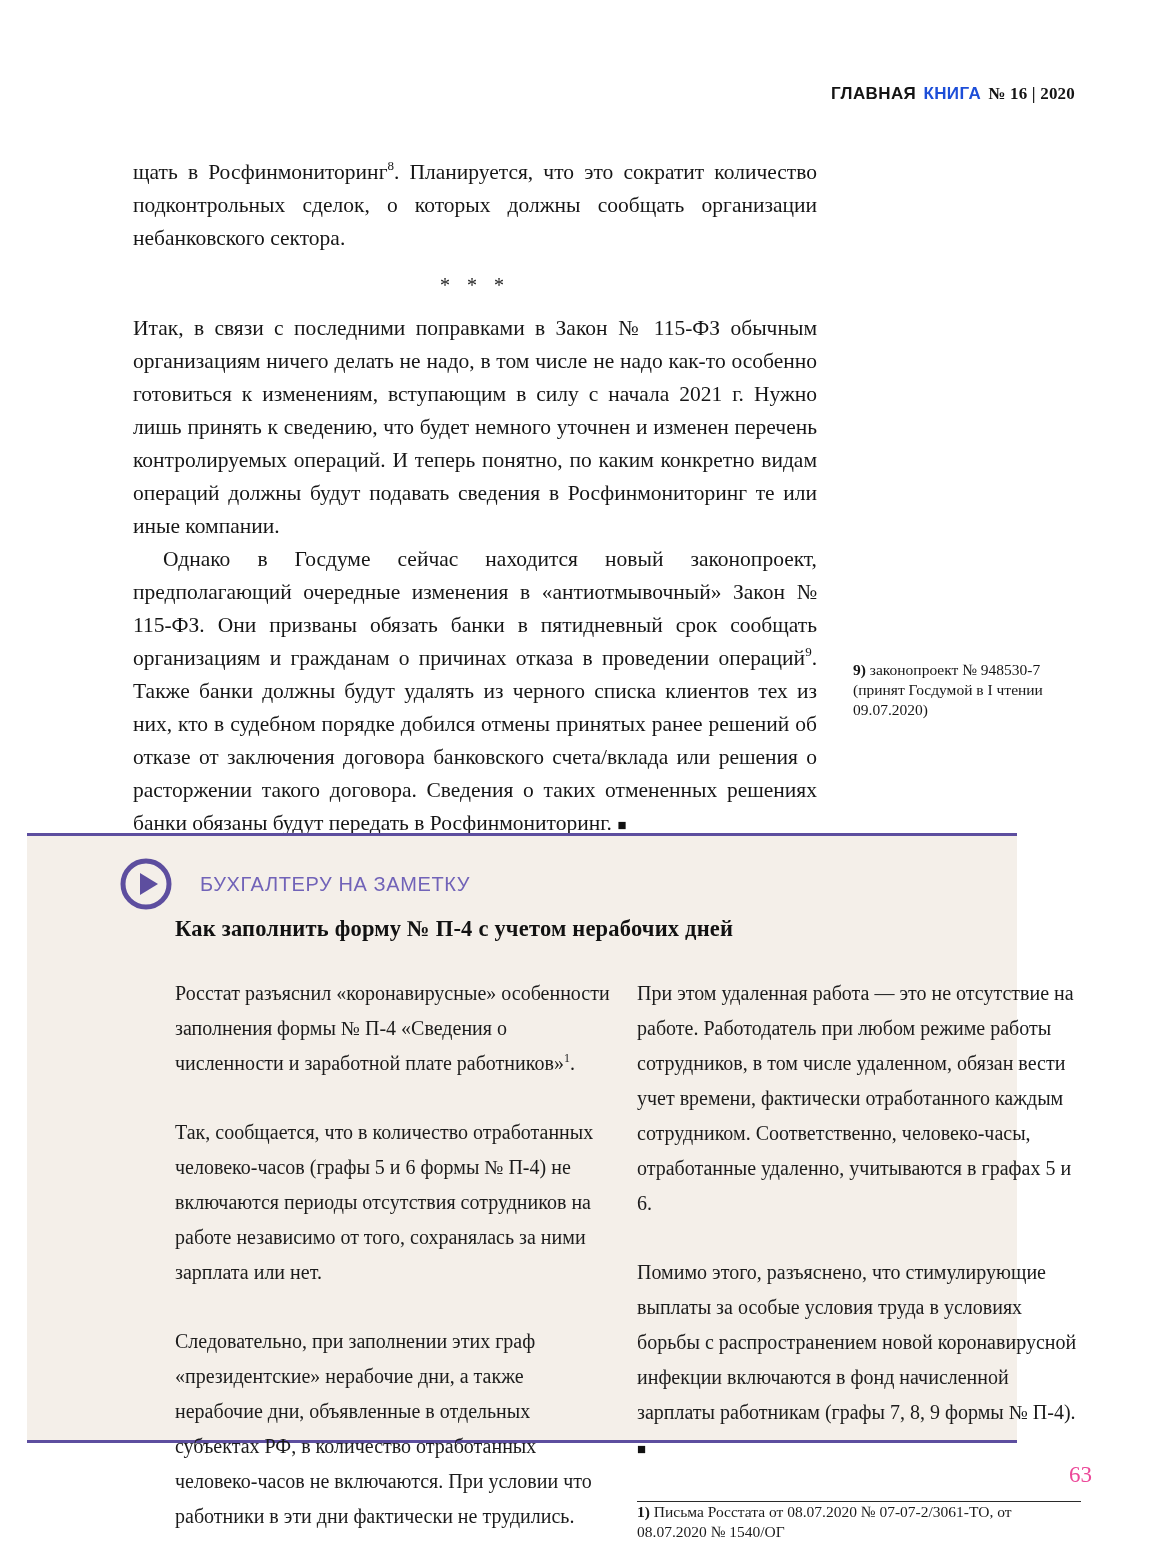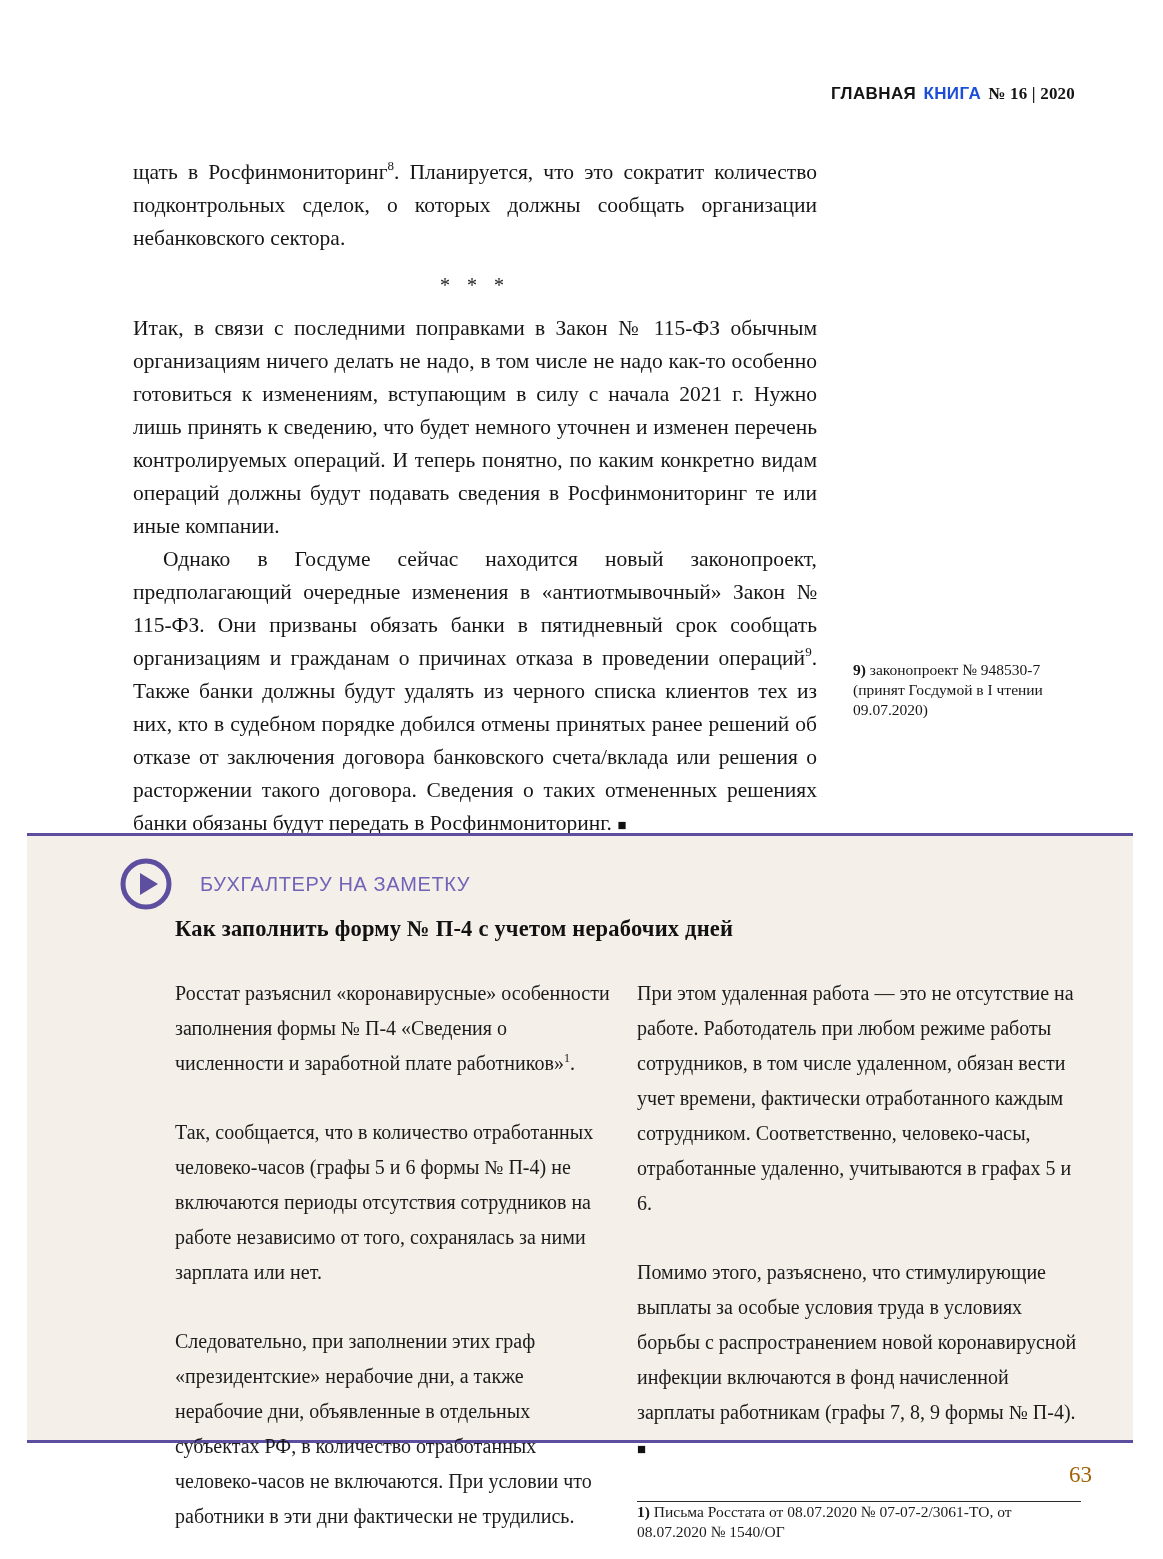--- a/index.html
+++ b/index.html
@@ -74,21 +74,21 @@
     color: #161616;
   }
   .margin-notes p { margin: 0 0 9px 0; }
   .margin-notes b { font-weight: 700; }
 
   
   .note-box {
     position: absolute;
     left: 27px;
     top: 833px;
-    width: 1106px;
+    width: 990px;
     height: 610px;
     background: #f4efe9;
     border-top: 3px solid #5d4e9f;
     border-bottom: 3px solid #5d4e9f;
   }
   .kicker-row {
     position: absolute;
     left: 93px;
     top: 22px;
     display: flex;
@@ -131,21 +131,21 @@
     line-height: 20px;
   }
   .note-foot b { font-weight: 700; }
 
   
   .pageno {
     position: absolute;
     top: 1462px;
     right: 71px;
     font-size: 23px;
-    color: #a16207;
+    color: #ec4899;
   }
 </style>
 </head>
 <body>
 
 <div class="page">
 
   <div class="masthead">
     <span>ГЛАВНАЯ</span>
     <span class="brand-purple">КНИГА</span>

